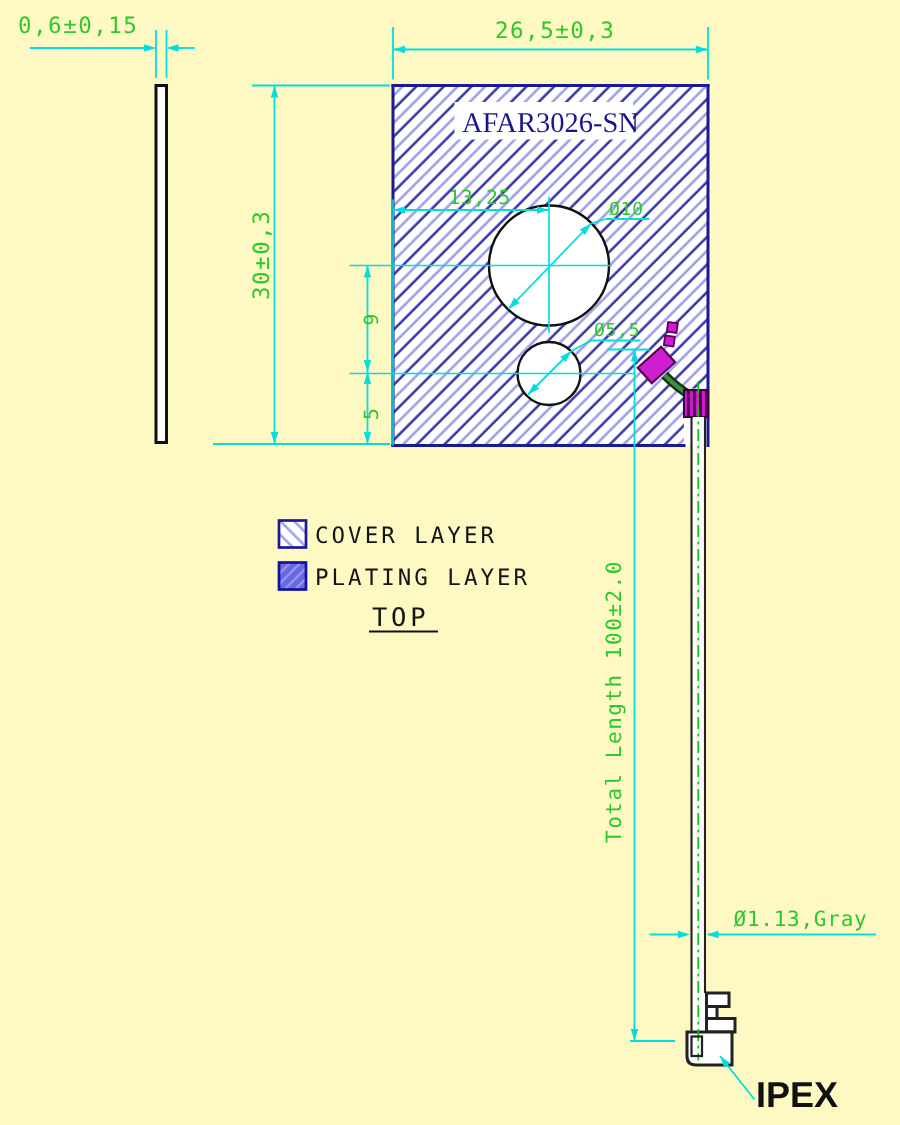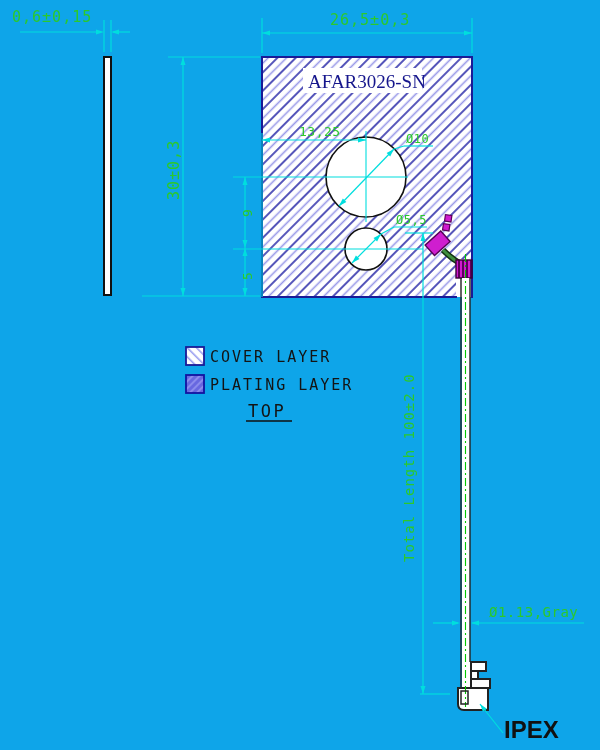--- a/index.html
+++ b/index.html
@@ -1,16 +1,16 @@
 <!DOCTYPE html>
 <html><head>
 <meta charset="utf-8">
 <style>
   html,body{margin:0;padding:0;background:#ffffff;}
-  .canvas{position:relative;width:600px;height:750px;background:#0ea5e9;overflow:hidden;
+  .canvas{position:relative;width:600px;height:750px;background:#fef9c3;overflow:hidden;
           font-family:"DejaVu Sans Mono", monospace;}
   svg text{user-select:none;}
   .dimtxt{fill:#2bc92b;font-family:"DejaVu Sans Mono",monospace;}
   .cadtxt{fill:#141414;font-family:"DejaVu Sans Mono",monospace;}
 </style>
 </head>
 <body>
 
 <div class="canvas">
 <svg width="600" height="750" viewBox="0 0 600 750" xmlns="http://www.w3.org/2000/svg">

